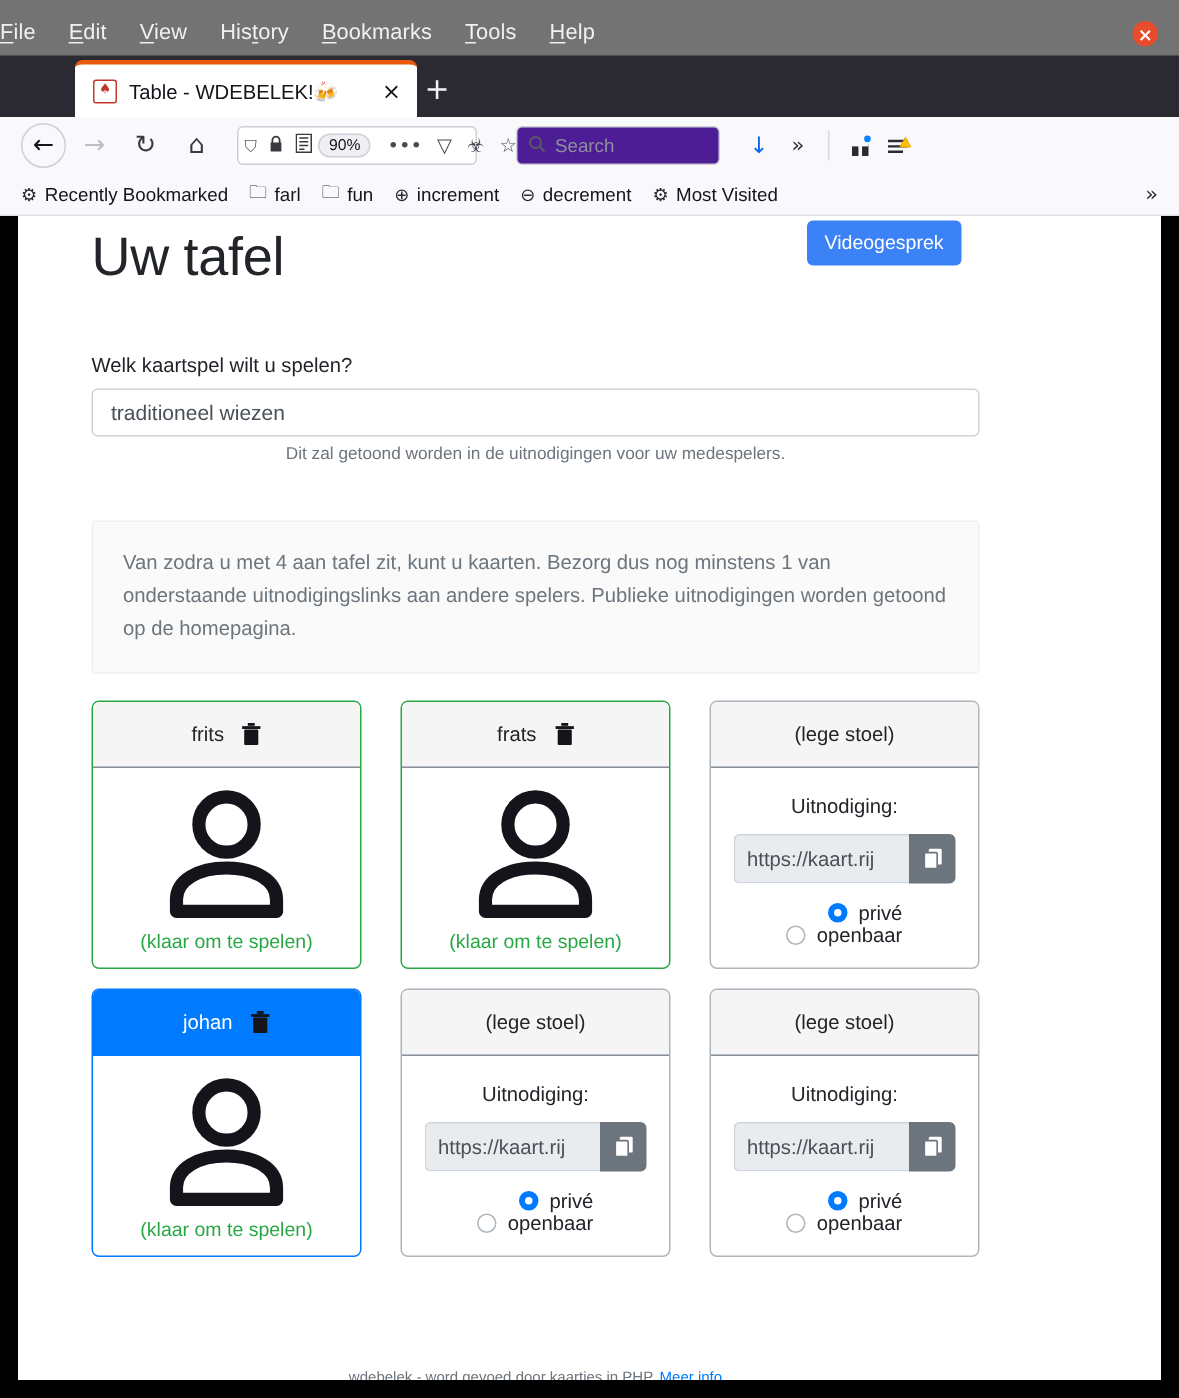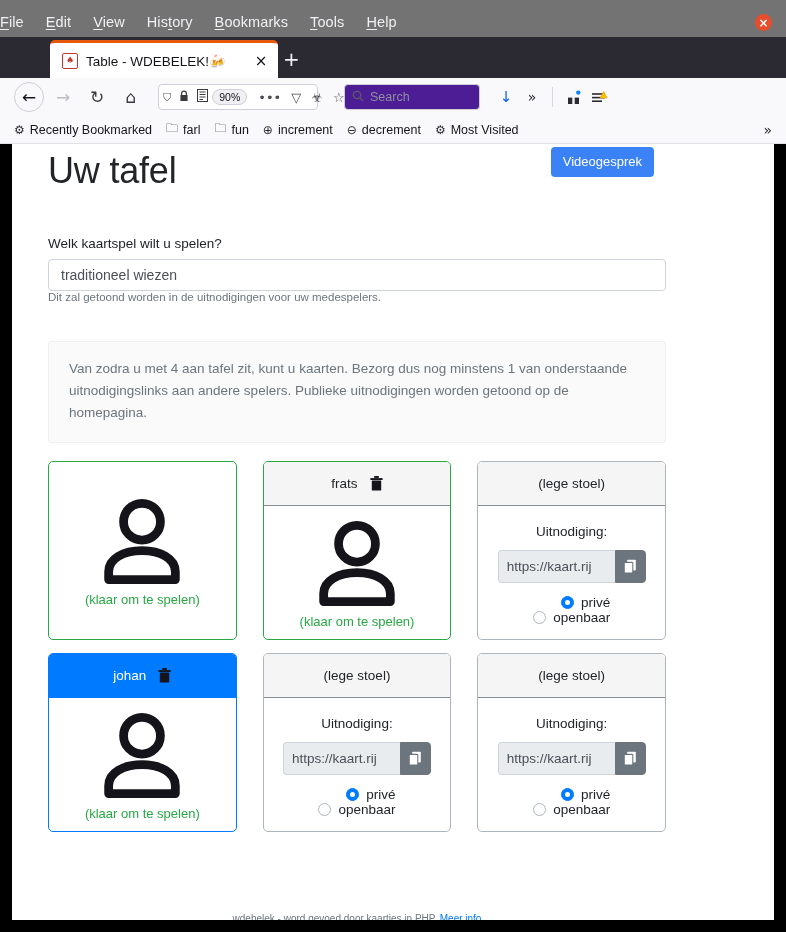--- a/index.html
+++ b/index.html
@@ -120,21 +120,21 @@
   .bm-overflow { position: absolute; right: 14px; font-size: 14px; color:#2b2a33; font-family:"DejaVu Sans",sans-serif;}
 
   
   .viewport {
     position: absolute; left: 12px; top: 144px;
     width: 762px; height: 776px;
     background: #fff; overflow: hidden;
   }
   .page {
     position: relative; width: 690px; height: 776px;
-    padding: 0 36px;
+    padding: 0 49px;
   }
 
   .page-head { position: relative; height: 70px; }
   .page-title {
     position: absolute; left: 0; top: 6px;
     font-size: 36px; font-weight: normal; color: #212529;
     letter-spacing: -.2px;
   }
   .video-btn {
     position: absolute; right: 12px; top: 3px;
@@ -146,21 +146,21 @@
   .form-label {
     margin-top: 22px; font-size: 13.5px; color: #212529;
   }
   .form-input {
     margin-top: 8px; width: 100%; height: 32px;
     border: 1px solid #ced4da; border-radius: 4px;
     padding: 0 12px; font-size: 14px; color: #495057;
     font-family: "Liberation Sans", sans-serif; background: #fff;
   }
   .form-help {
-    font-size: 11.5px; color: #6c757d;
+    margin-top: 6px; font-size: 11.5px; color: #6c757d; text-align: center;
   }
 
   .info-box {
     margin-top: 38px; background: #fafafa;
     border: 1px solid #f0f0f0; border-radius: 3px;
     padding: 16px 20px 18px 20px;
     font-size: 13.5px; line-height: 1.62; color: #6c757d;
   }
 
   .cards-grid {
@@ -360,20 +360,30 @@
 
       <div class="form-label">Welk kaartspel wilt u spelen?</div>
       <input class="form-input" value="traditioneel wiezen" style="">
       <div class="form-help">Dit zal getoond worden in de uitnodigingen voor uw medespelers.</div>
 
       <div class="info-box">Van zodra u met 4 aan tafel zit, kunt u kaarten. Bezorg dus nog minstens 1 van onderstaande uitnodigingslinks aan andere spelers. Publieke uitnodigingen worden getoond op de homepagina.</div>
 
       <div class="cards-grid">
 
         <div class="card occupied">
+          <div class="card-header">
+            <span>frits</span>
+            <span class="trash-ico">
+              <svg width="13" height="15" viewBox="0 0 13 15">
+                <rect x="4.2" y="0" width="4.6" height="1.9" fill="#15141a"></rect>
+                <rect x="0.4" y="2.1" width="12.2" height="1.9" fill="#15141a"></rect>
+                <rect x="1.8" y="4.4" width="9.4" height="10.2" rx="0.6" fill="#15141a"></rect>
+              </svg>
+            </span>
+          </div>
           <div class="card-body">
             <svg class="avatar" viewBox="0 0 100 98">
               <circle cx="50" cy="27" r="21" fill="none" stroke="#15141a" stroke-width="10"></circle>
               <path d="M12 93v-9c0-15 17-24 38-24s38 9 38 24v9z" fill="none" stroke="#15141a" stroke-width="10" stroke-linejoin="round"></path>
             </svg>
             <div class="ready-text">(klaar om te spelen)</div>
           </div>
         </div>
 
         <div class="card occupied">

